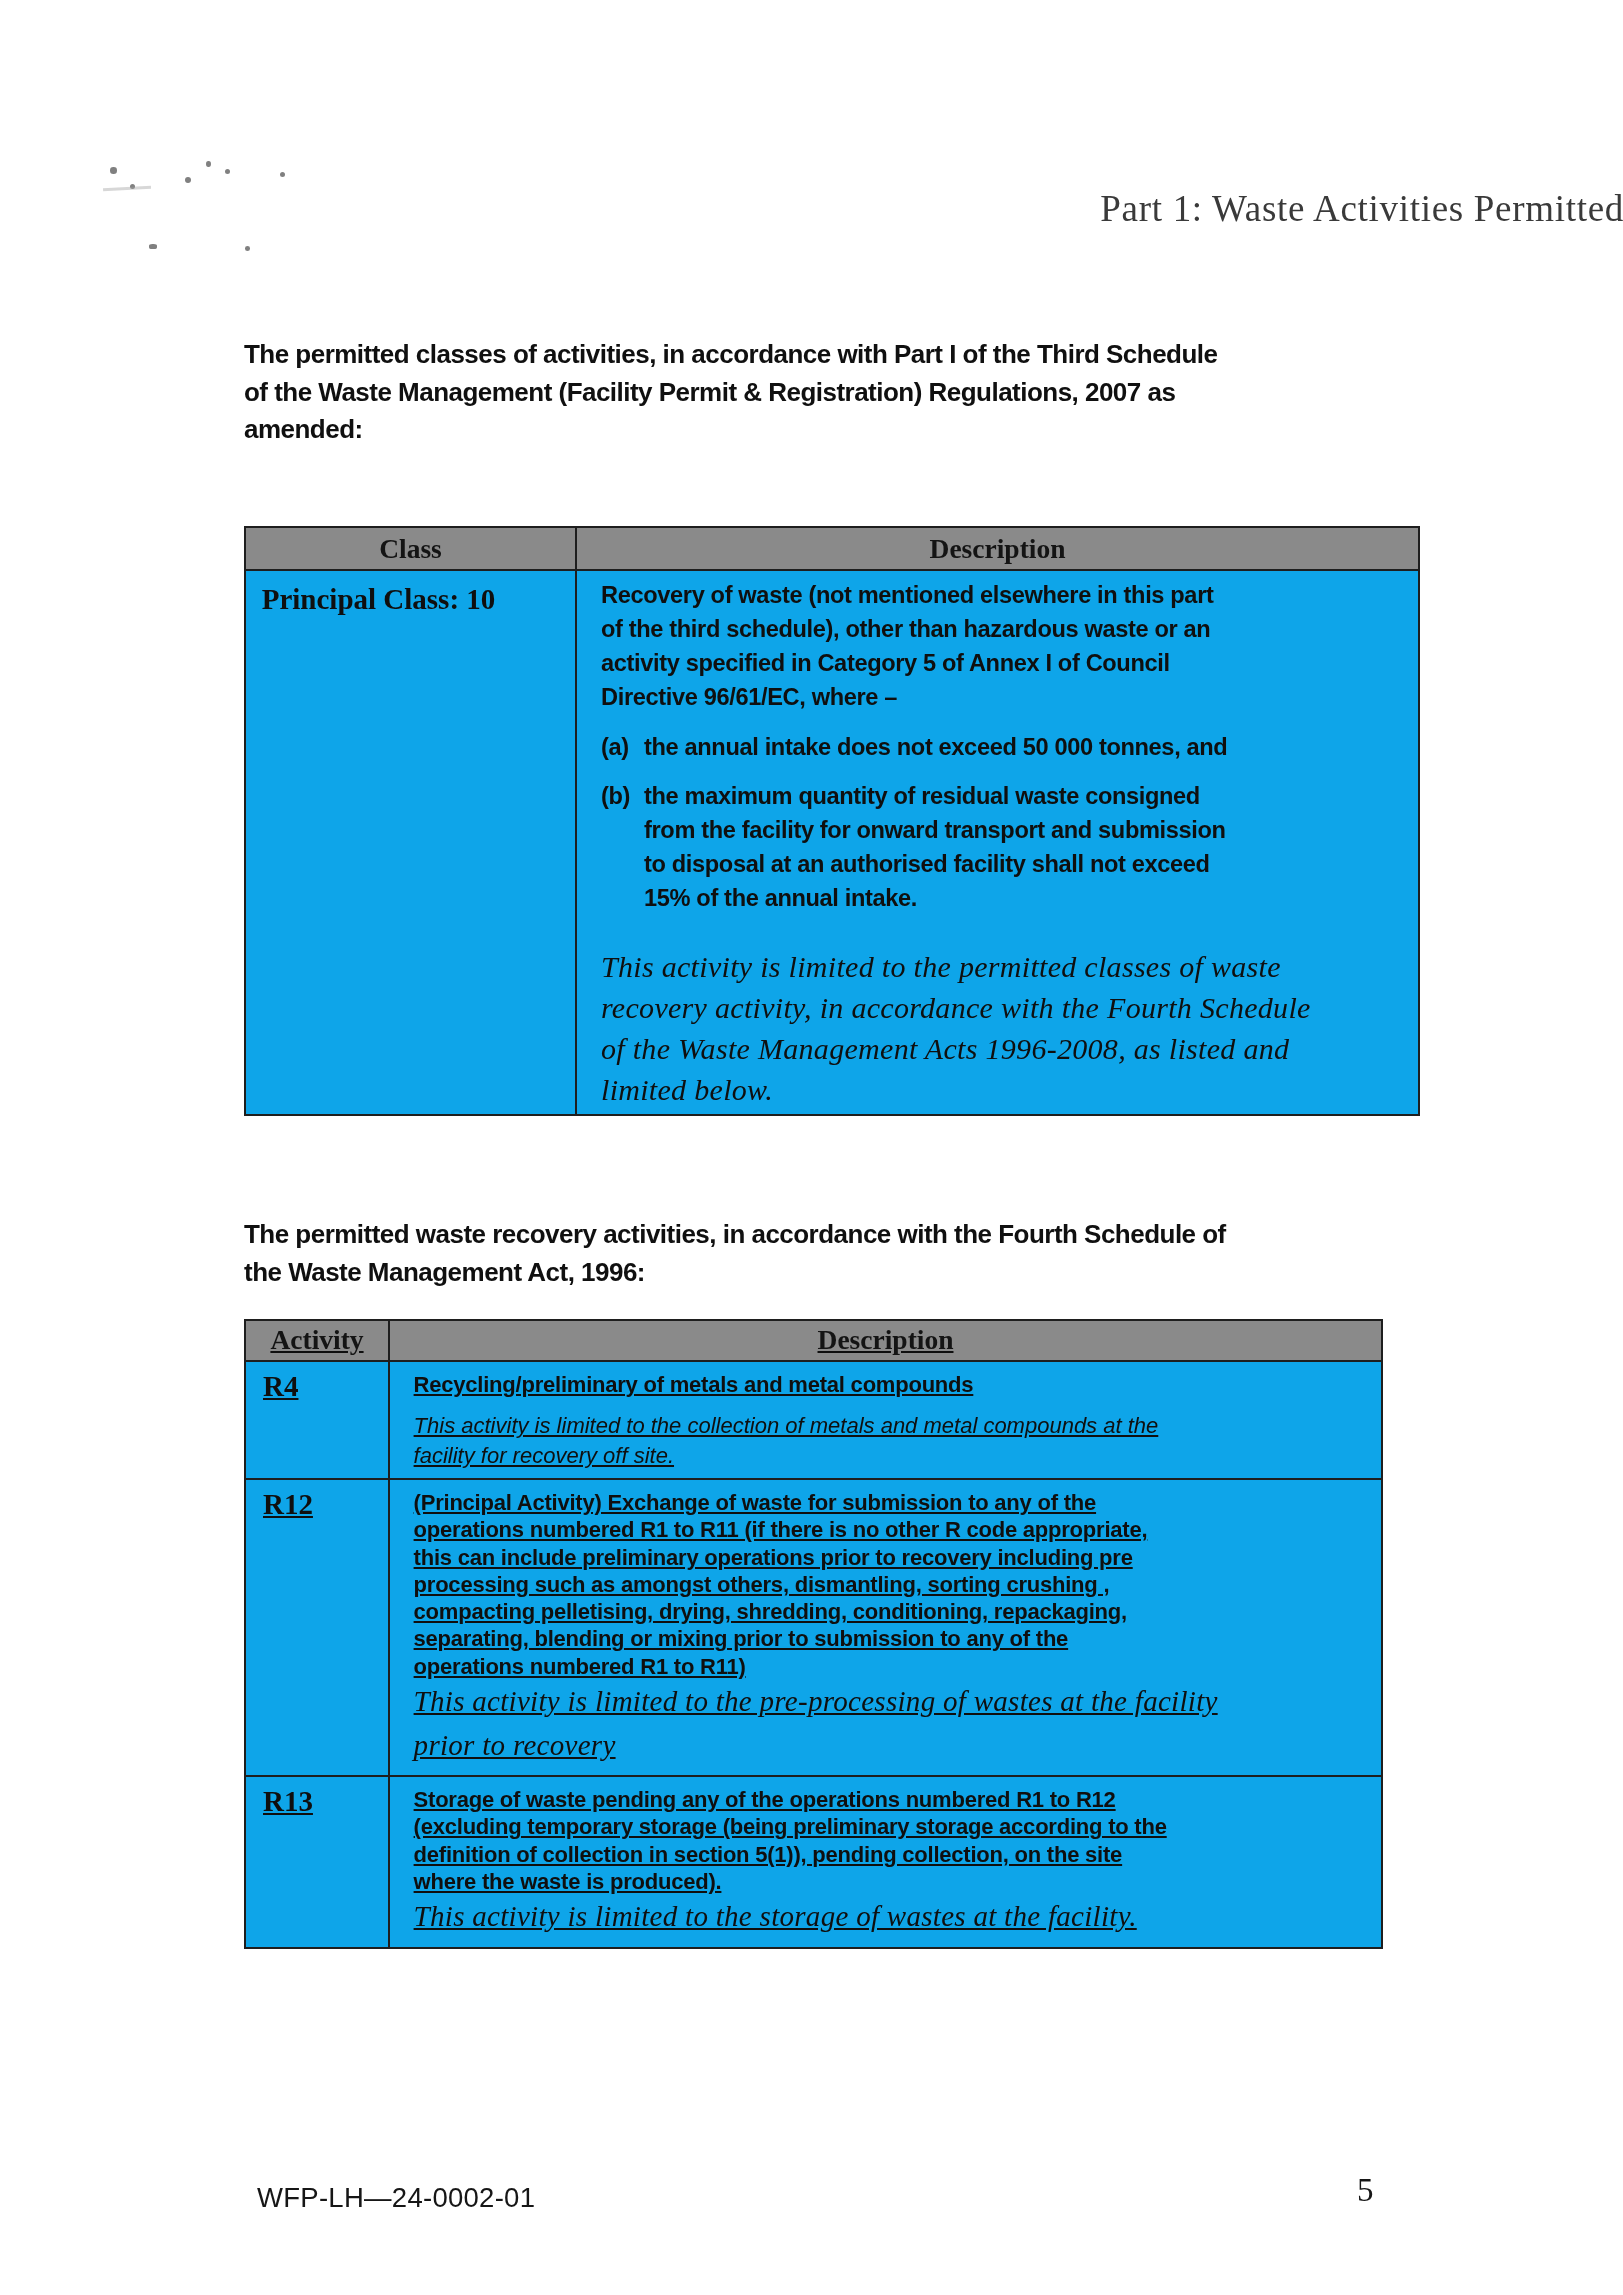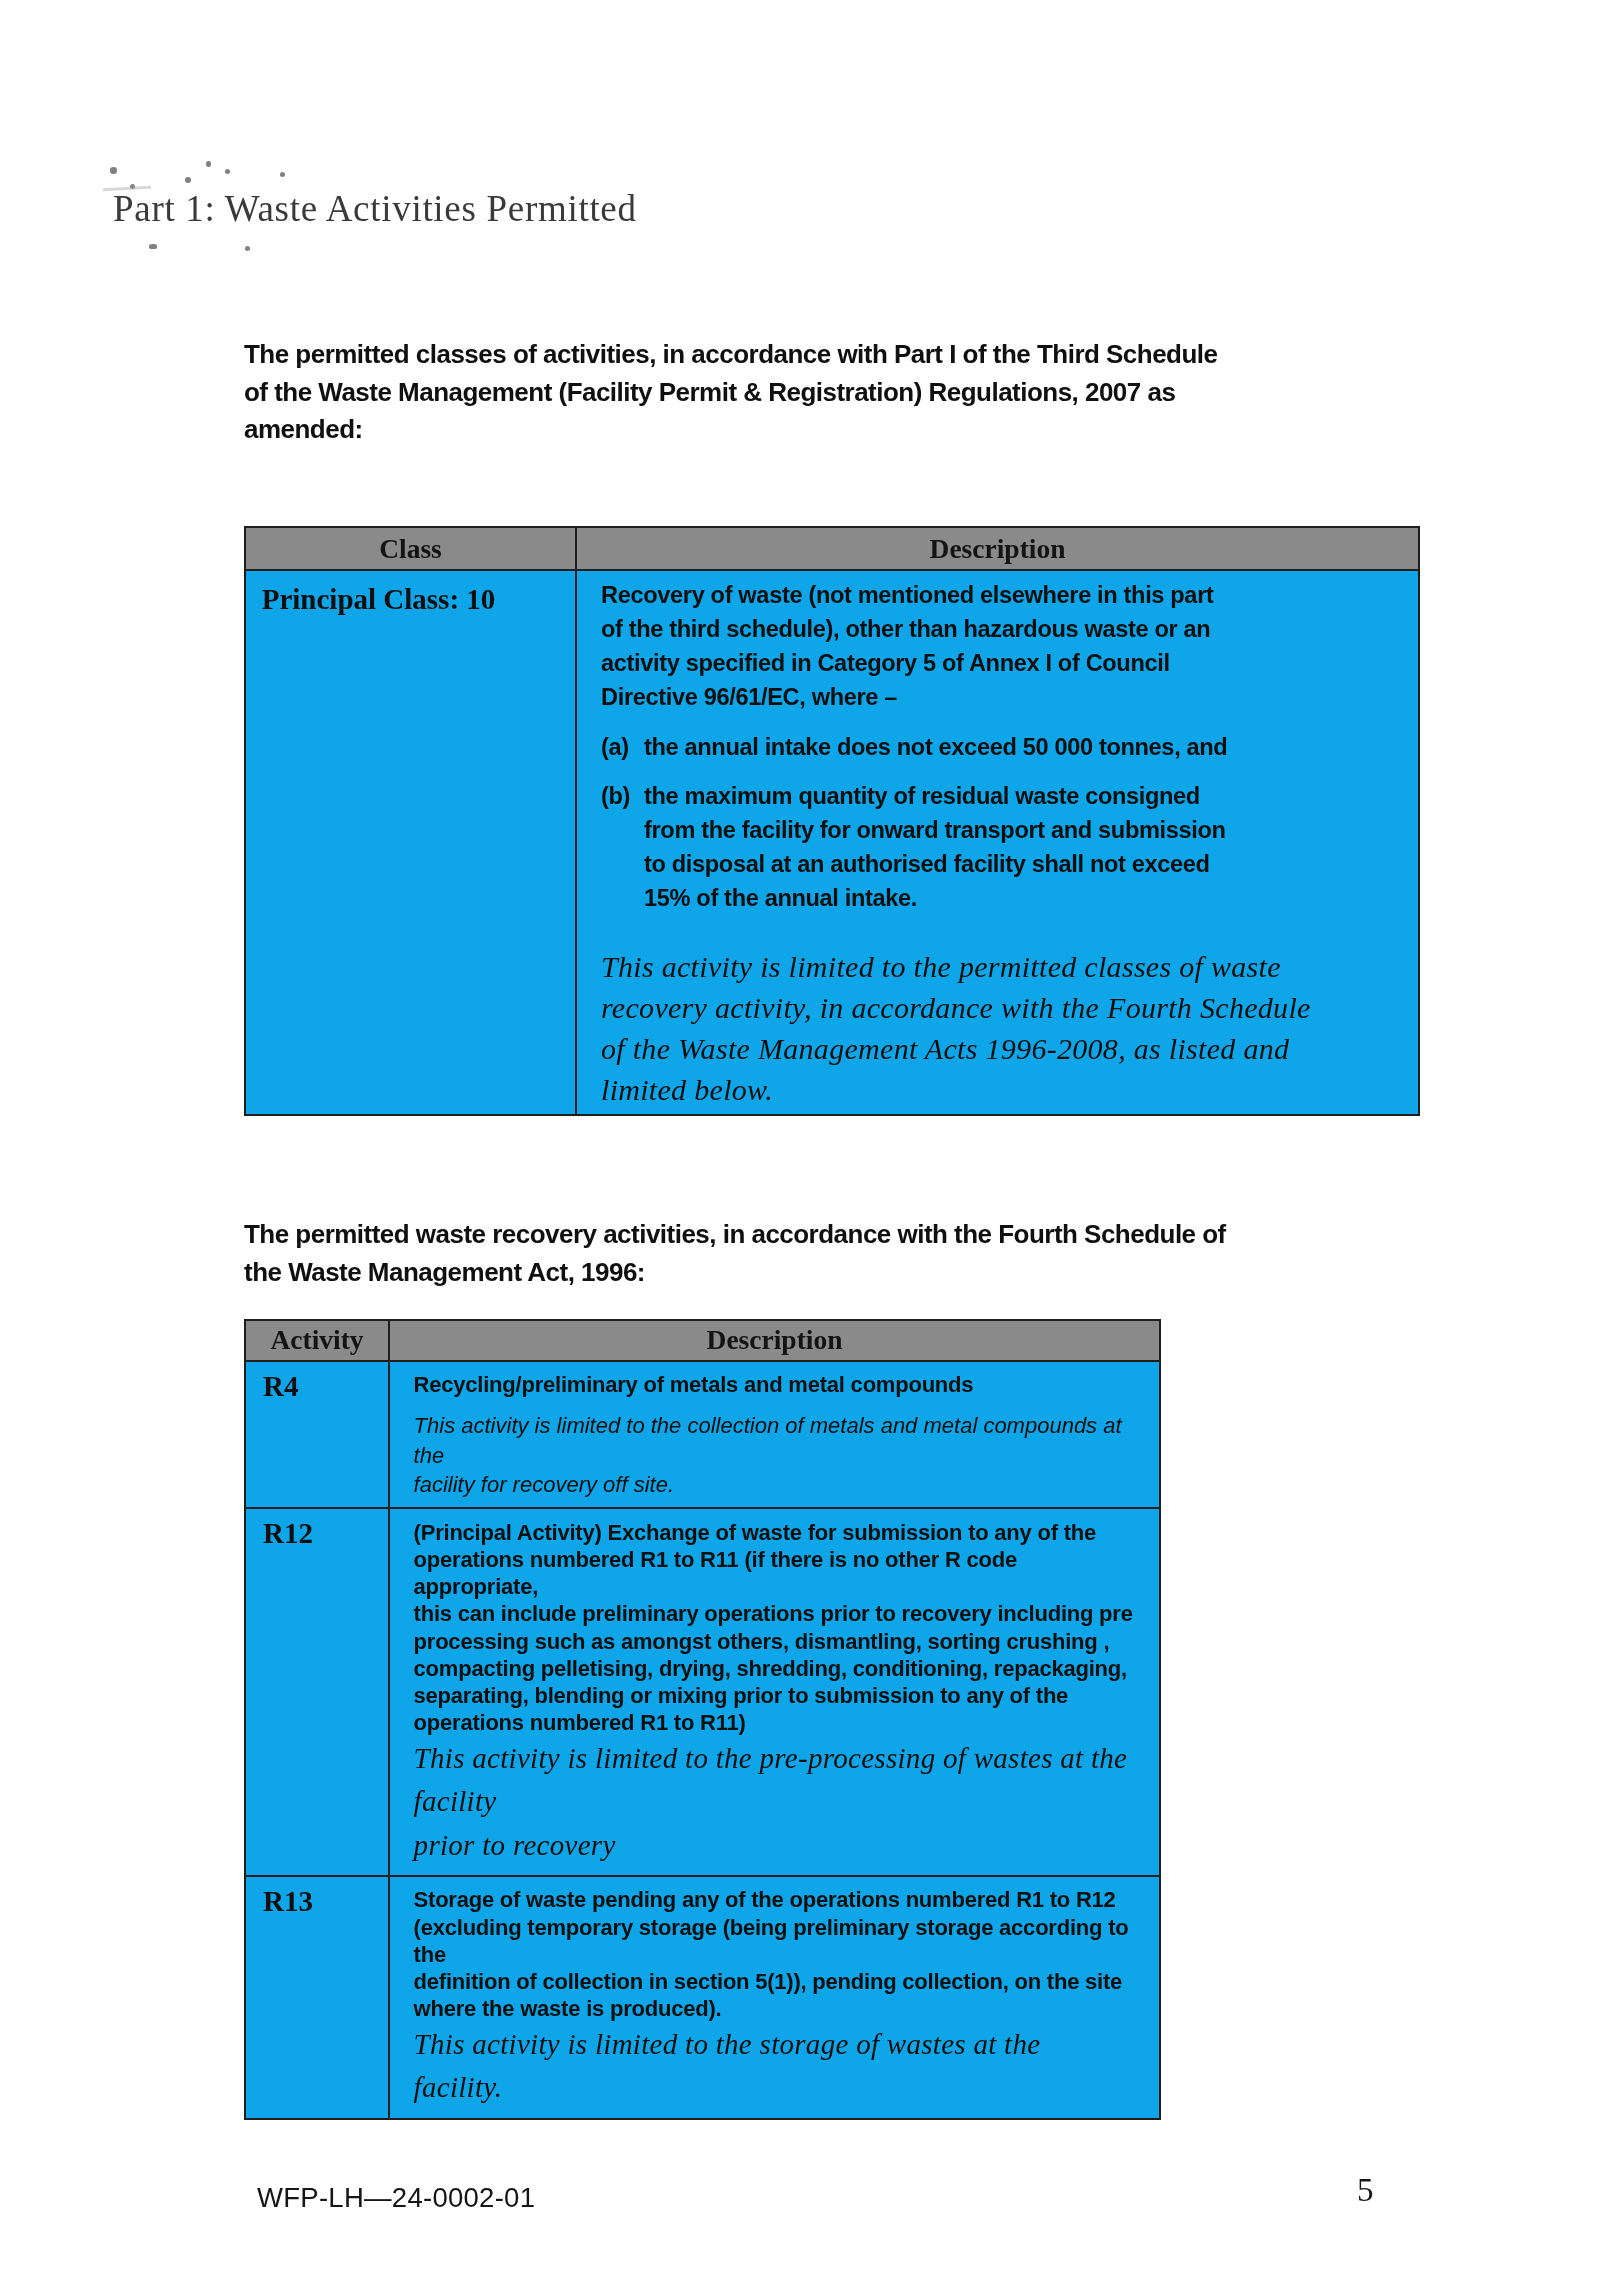--- a/index.html
+++ b/index.html
@@ -9,23 +9,23 @@
     margin:0 auto;
     background:#ffffff;
     font-family:"Liberation Sans",sans-serif;
     color:#0f0f0f;
     overflow:hidden;
   }
   .pre{white-space:pre-line;}
 
   
   .title{
-    margin:187px 0 0 8px;
+    margin:187px 0 0 16px;
     padding-left:105px;
-    text-align:left;
+    text-align:right;
     font-family:"Liberation Serif",serif;
     font-weight:normal;
     font-size:37px;
     letter-spacing:0.7px;
     color:#3a3a3a;
   }
 
   
   .intro{
     margin:0 0 0 244px;
@@ -85,21 +85,21 @@
   .t1 .li .marker{flex:none;width:43px;}
   .t1 .lim{
     margin:30px 0 1.3px 0;
     font-family:"Liberation Serif",serif;
     font-style:italic;
     font-size:30px;
     line-height:1.37;
     letter-spacing:0.01em;
   }
 
-  .t2{width:917px;margin-top:27px;}
+  .t2{width:1139px;margin-top:27px;text-decoration:underline;}
   .t2 th{height:39px;}
   .t2 .col-act{width:144px;}
   .t2 td.act{
     padding:7.9px 0 0 17px;
     font-family:"Liberation Serif",serif;
     font-weight:bold;
     font-size:29px;
   }
   .t2 td.desc{padding:9.2px 23.6px 7.9px 23.6px;}
   .t2 .main{

